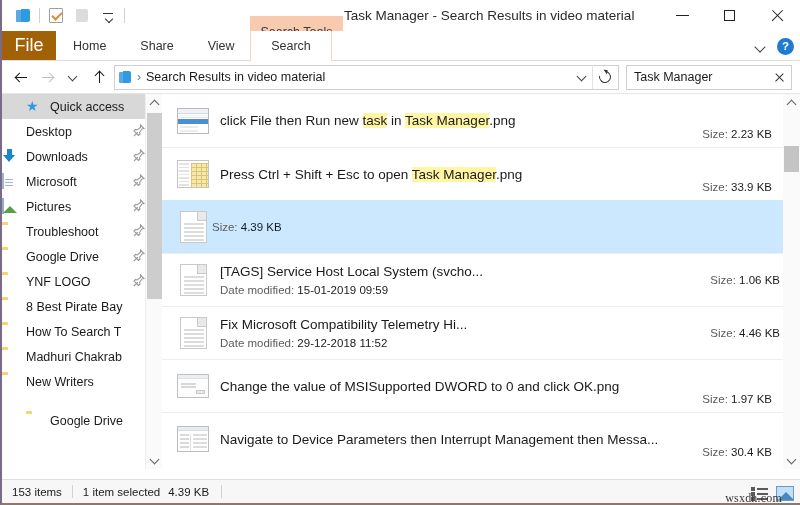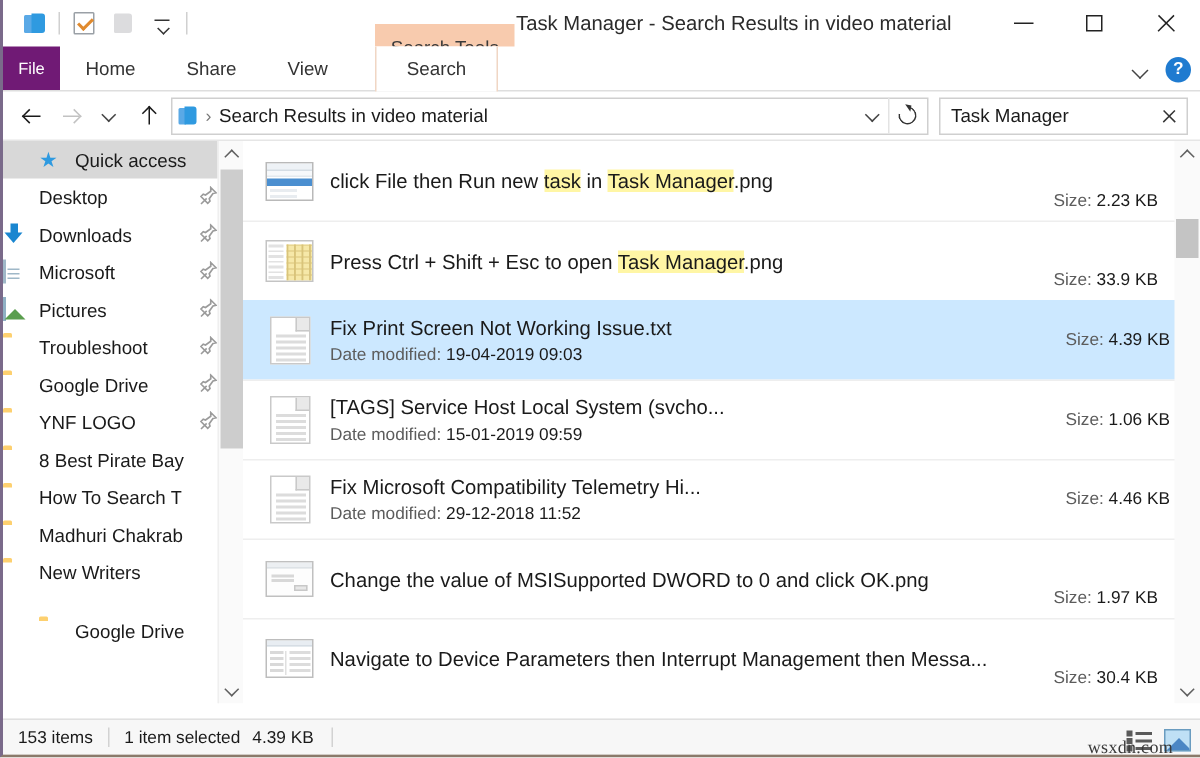--- a/index.html
+++ b/index.html
@@ -100,23 +100,23 @@
   .wc-close:after { transform: rotate(-45deg); }
 
   
   #ribbon {
     position: relative; height: 30px;
     background: #ffffff;
     border-bottom: 1px solid #dedede;
     display: flex; align-items: stretch;
   }
   #tab-file {
-    width: 38px; background: #701a75; color: #fff;
+    width: 54px; background: #a16207; color: #fff;
     display: flex; align-items: center; justify-content: center;
-    font-size: 11px;
+    font-size: 18px;
   }
   .ribtab {
     padding: 0 17px;
     display: flex; align-items: center; justify-content: center;
     font-size: 12.5px; color: #333;
   }
   #tab-search {
     position: absolute; left: 248px; top: 0; width: 82px; height: 30px;
     display: flex; align-items: center; justify-content: center;
     font-size: 12.5px; color: #333;
@@ -735,27 +735,20 @@
       </div>
 
       <div class="file-row selected">
         <div class="file-icon">
           <div class="thumb-doc">
             <div class="td-l" style="top:11px"></div>
               <div class="td-l" style="top:15px"></div>
             <div class="td-l" style="top:19px"></div>
               <div class="td-l" style="top:23px"></div>
             <div class="td-l" style="top:27px"></div>
-          </div>
-        </div>
-        <div class="file-main">
-          <div class="file-name">Fix Print Screen Not Working Issue.txt</div>
-          <div class="file-date">
-            <span>Date modified:</span>
-            <b>19-04-2019 09:03</b>
           </div>
         </div>
         <div class="file-size-inline">
           <span>Size:</span>
           <b>4.39 KB</b>
         </div>
       </div>
 
       <div class="file-row">
         <div class="file-icon">

